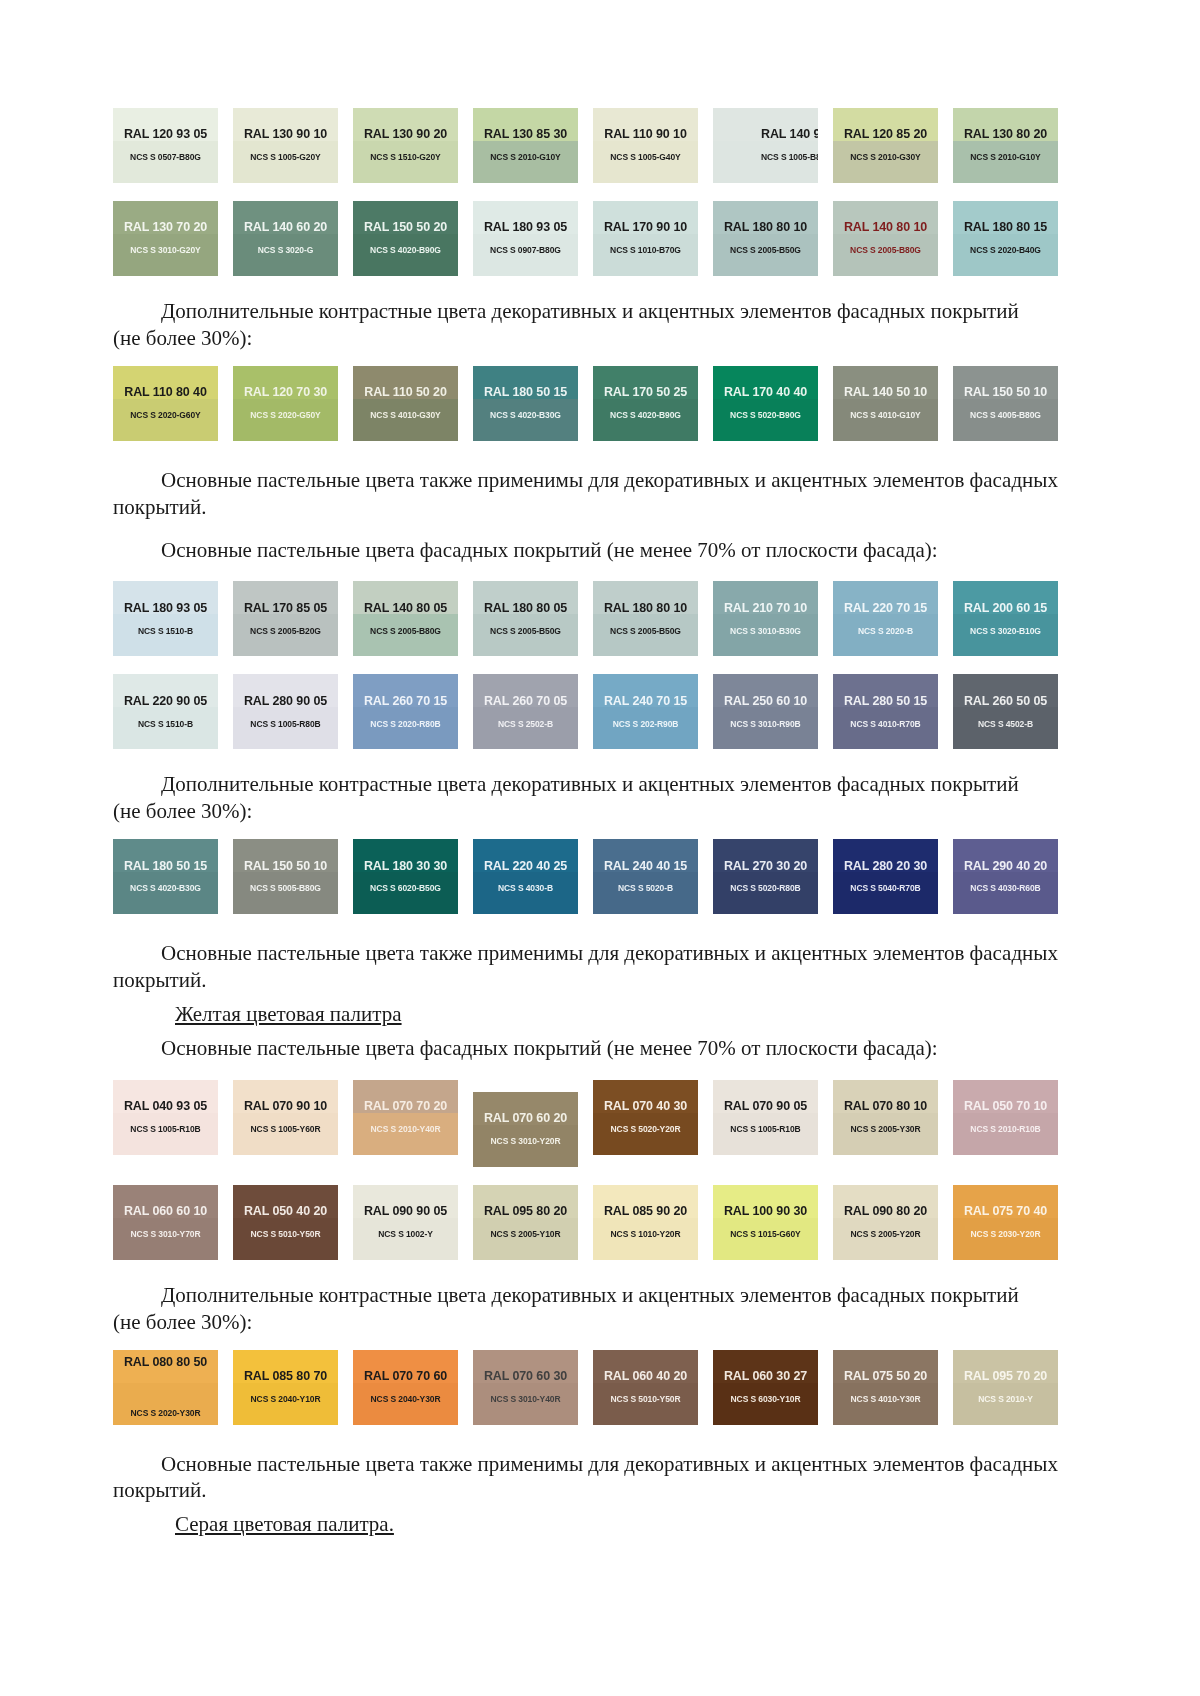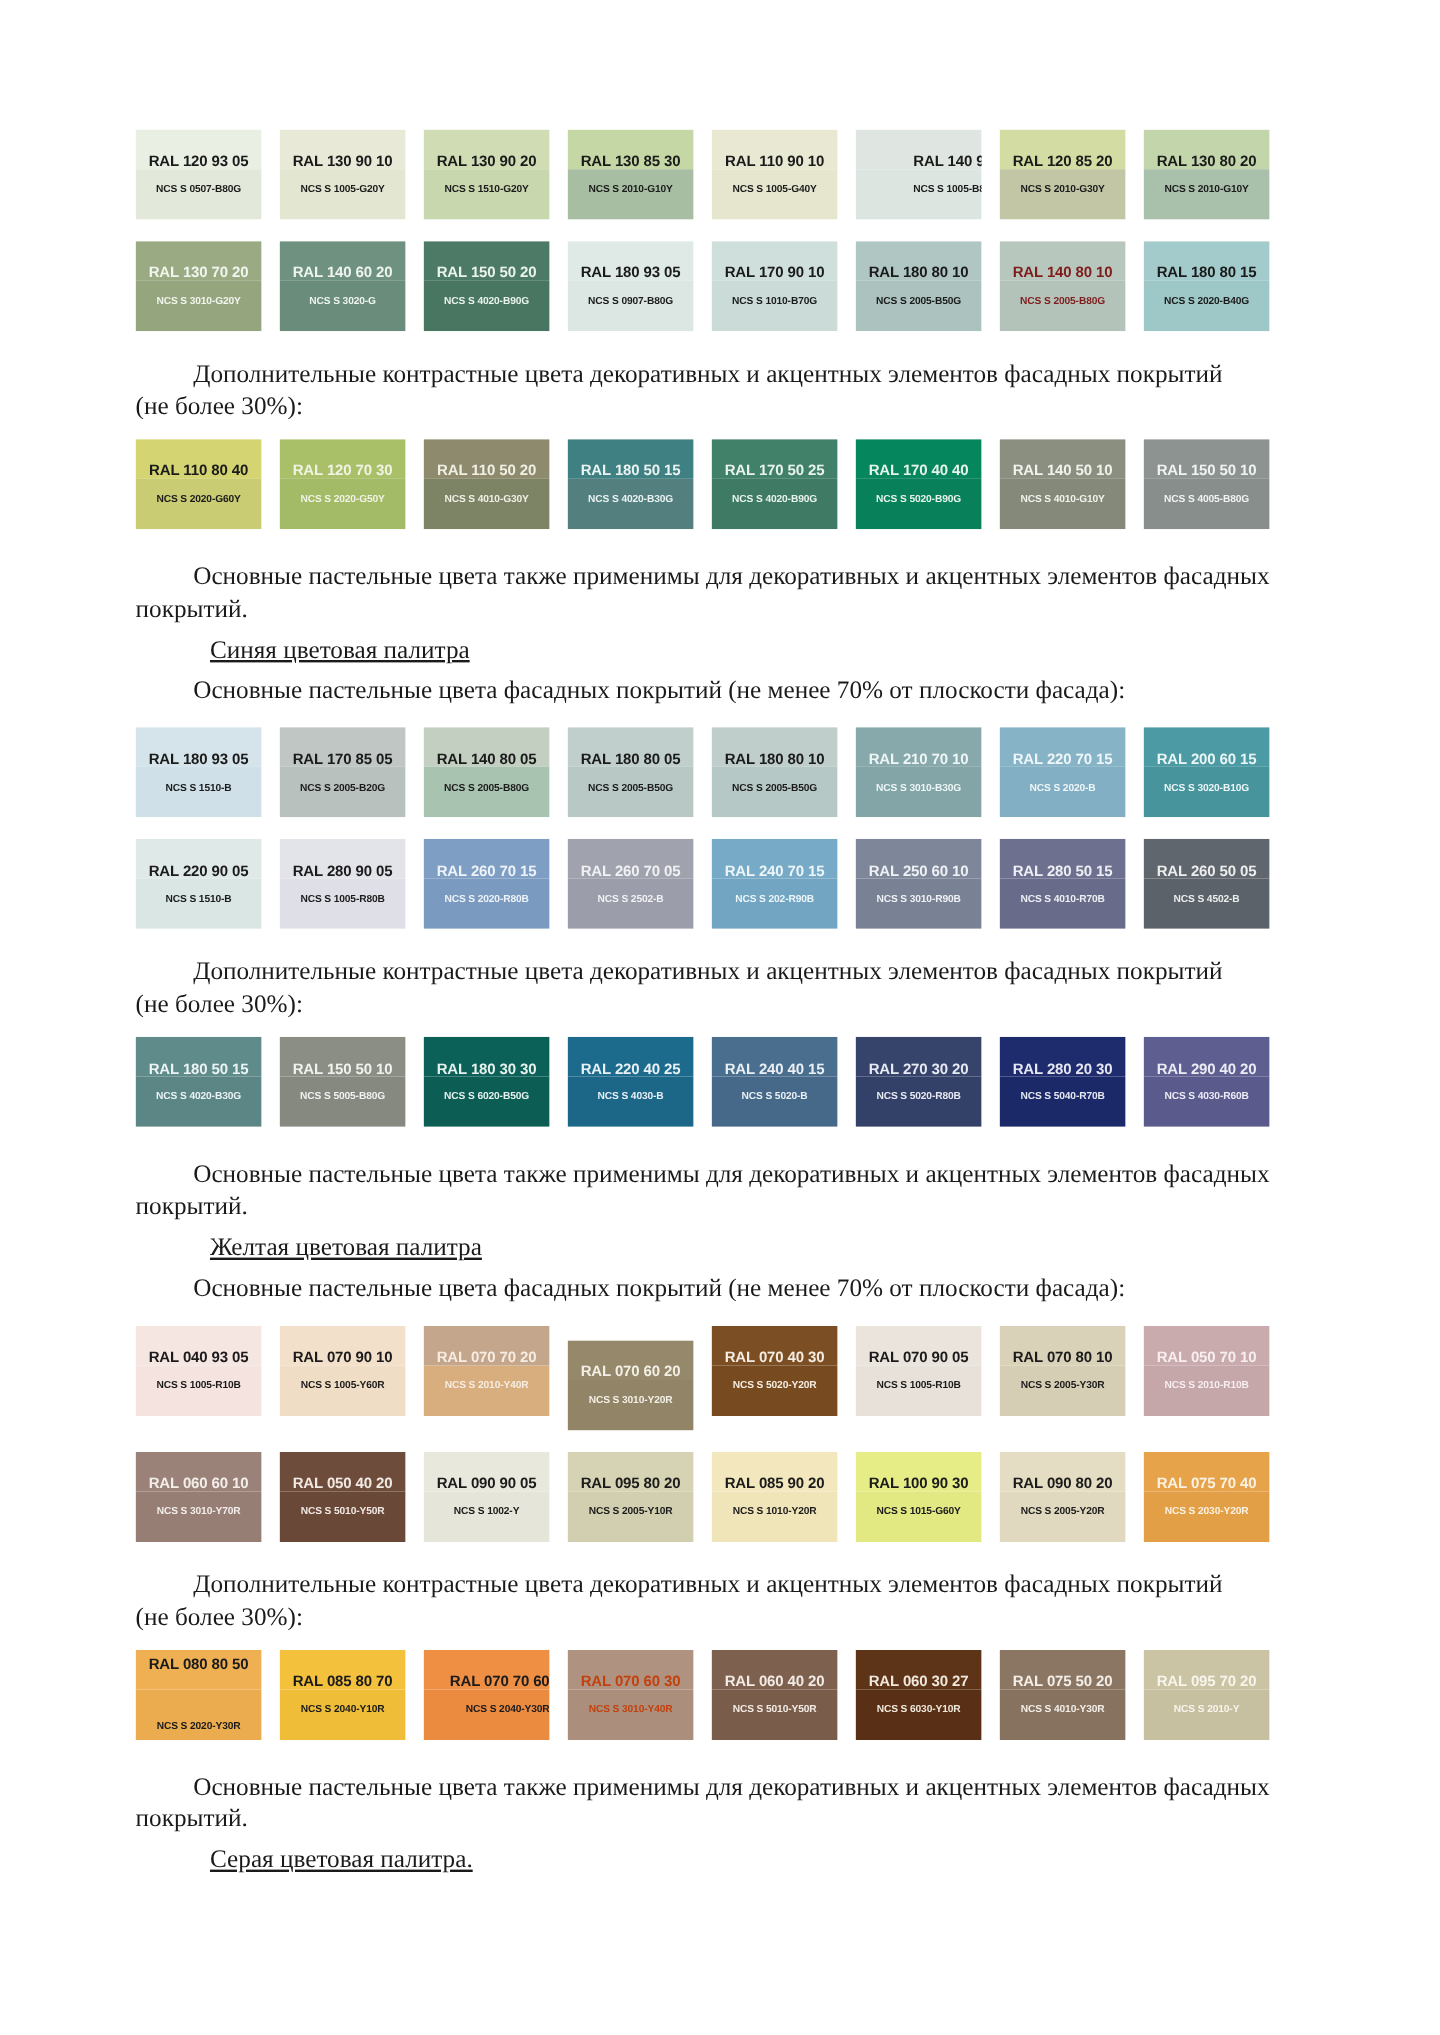--- a/index.html
+++ b/index.html
@@ -272,21 +272,20 @@
         </div>
       </div>
 
     <div class="spacer-26"></div>
     <p class="body">
       <span>Основные пастельные цвета также применимы для декоративных и акцентных элементов фасадных</span>
     </p>
     <p class="body nojust" style="text-indent:0">покрытий.</p>
 
     <div class="spacer-8"></div>
-    <h3 class="palette-title">Синяя цветовая палитра</h3>
     <div class="spacer-8"></div>
     <p class="body nojust">Основные пастельные цвета фасадных покрытий (не менее 70% от плоскости фасада):</p>
     <div class="spacer-18"></div>
 
     <div class="swatch-row">
         <div class="swatch" style="color: rgb(27, 27, 27);">
           <div class="band-top" style="background: rgb(213, 227, 234);"></div>
           <div class="band-bot" style="background: rgb(207, 224, 232);"></div>
           <div class="ral">RAL 180 93 05</div>
           <div class="ncs">NCS S 1510-B</div>
@@ -571,27 +570,27 @@
           <div class="band-bot" style="background: rgb(234, 172, 78);"></div>
           <div class="ral">RAL 080 80 50</div>
           <div class="ncs">NCS S 2020-Y30R</div>
         </div>
         <div class="swatch" style="color: rgb(27, 27, 27);">
           <div class="band-top" style="background: rgb(243, 193, 60);"></div>
           <div class="band-bot" style="background: rgb(239, 189, 56);"></div>
           <div class="ral">RAL 085 80 70</div>
           <div class="ncs">NCS S 2040-Y10R</div>
         </div>
-        <div class="swatch" style="color: rgb(27, 27, 27); align-items: flex-end;">
+        <div class="swatch" style="color: rgb(27, 27, 27);">
           <div class="band-top" style="background: rgb(239, 143, 68);"></div>
           <div class="band-bot" style="background: rgb(235, 139, 64);"></div>
           <div class="ral">RAL 070 70 60</div>
           <div class="ncs">NCS S 2040-Y30R</div>
         </div>
-        <div class="swatch" style="color: #c2410c;">
+        <div class="swatch" style="color: #404040;">
           <div class="band-top" style="background: rgb(176, 146, 129);"></div>
           <div class="band-bot" style="background: rgb(172, 142, 125);"></div>
           <div class="ral">RAL 070 60 30</div>
           <div class="ncs">NCS S 3010-Y40R</div>
         </div>
         <div class="swatch" style="color: rgb(242, 235, 229);">
           <div class="band-top" style="background: rgb(126, 96, 79);"></div>
           <div class="band-bot" style="background: rgb(122, 92, 75);"></div>
           <div class="ral">RAL 060 40 20</div>
           <div class="ncs">NCS S 5010-Y50R</div>

